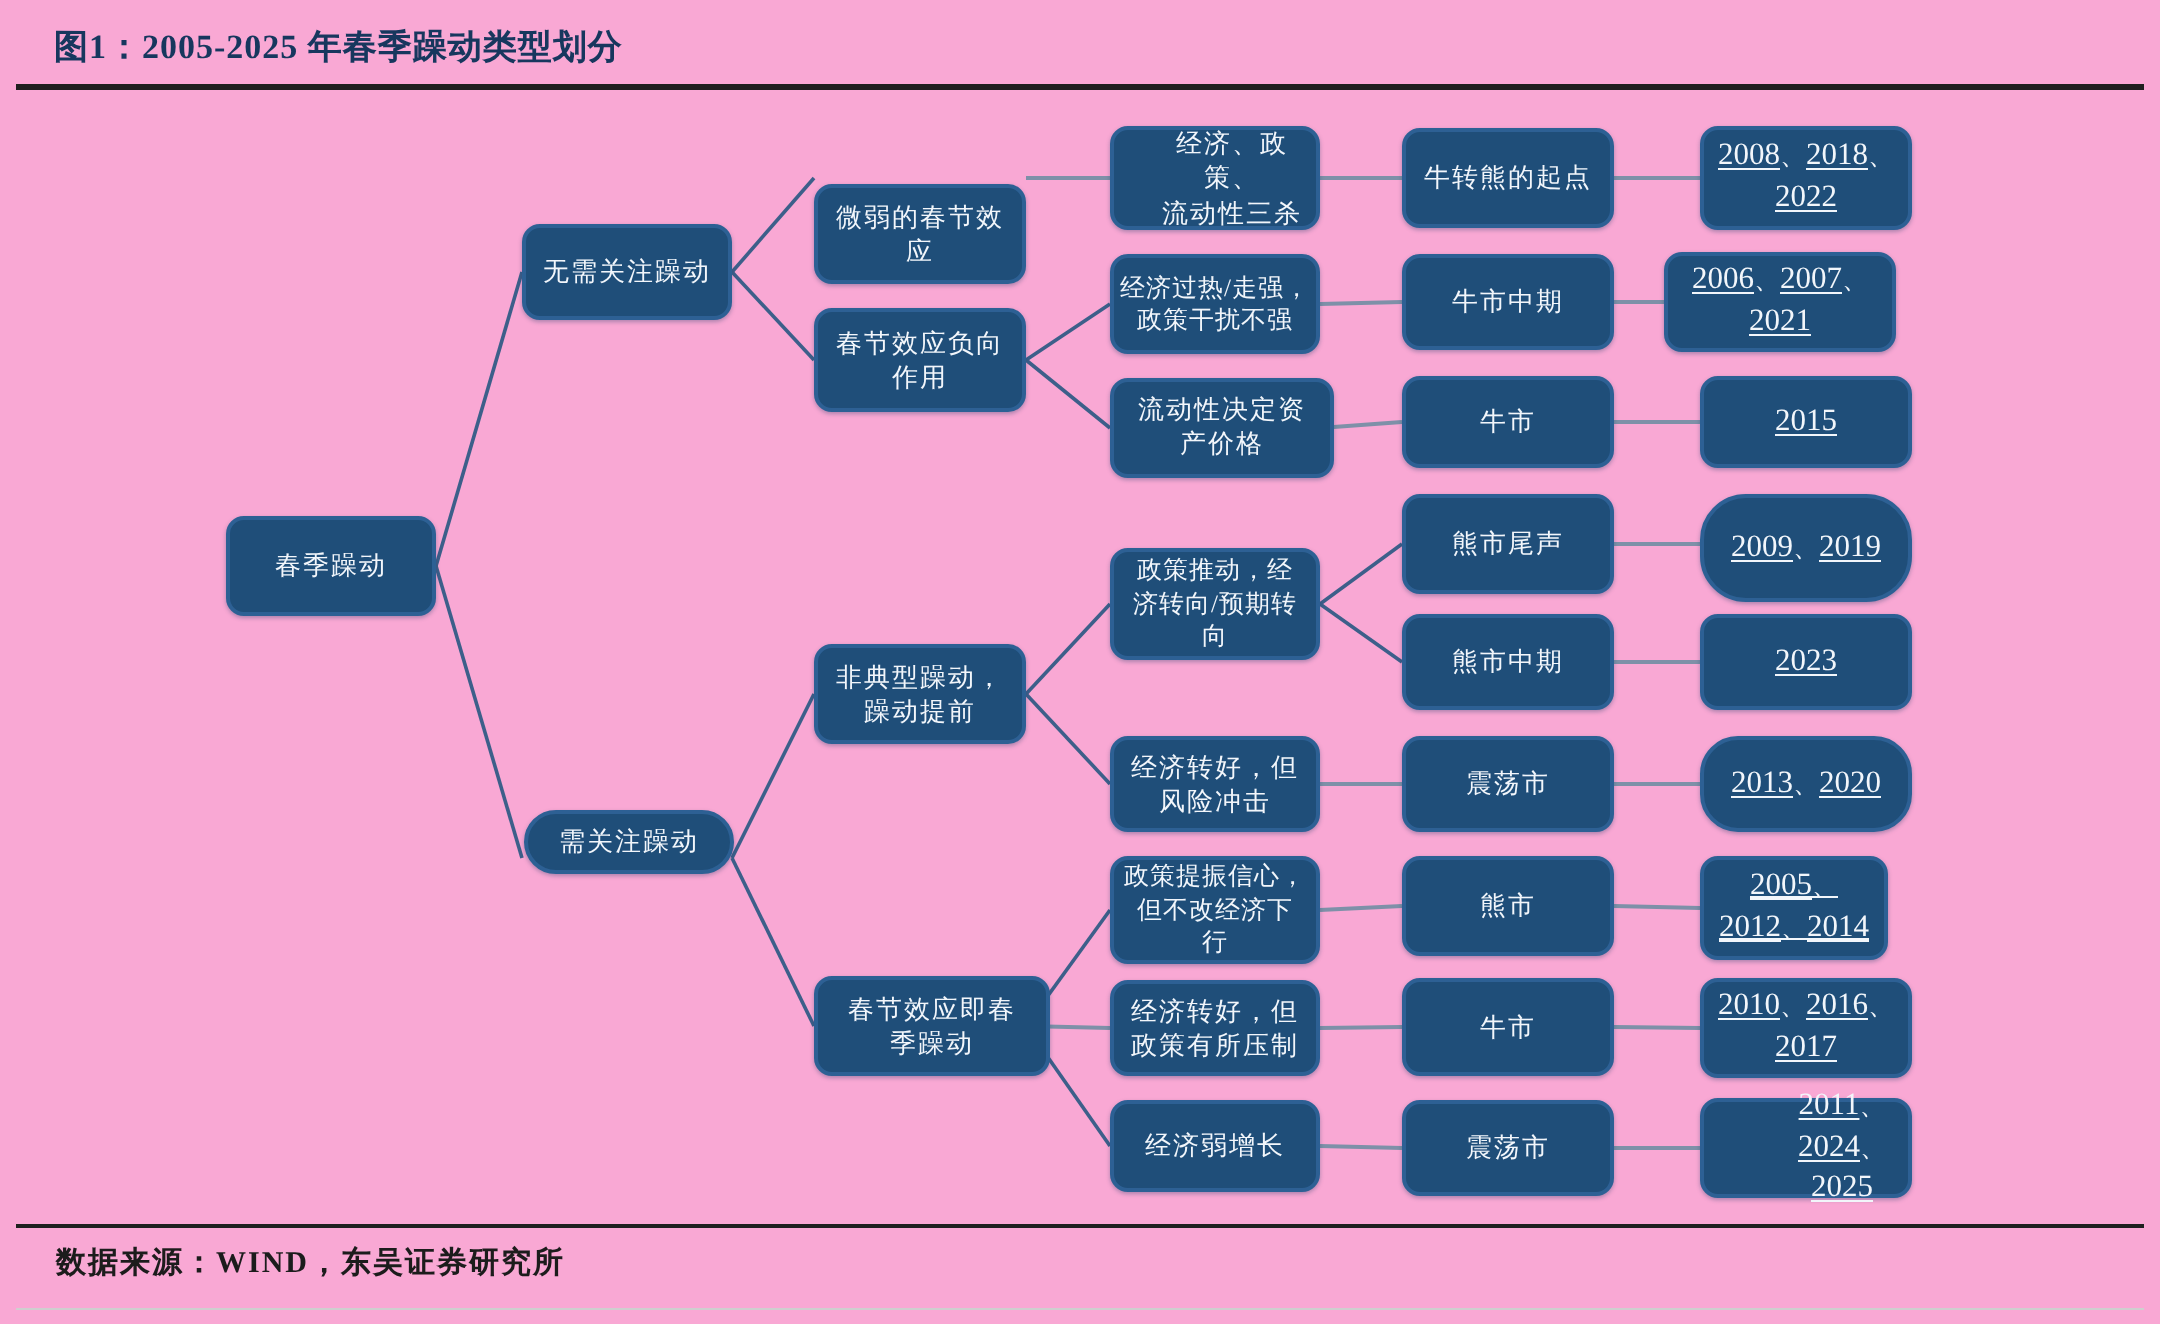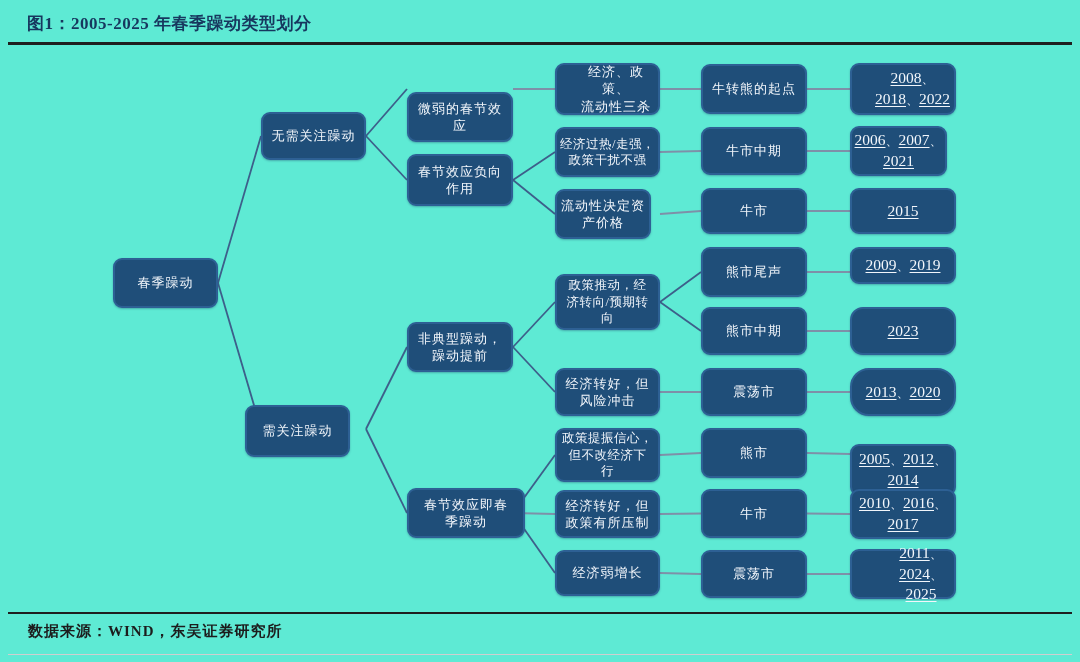--- a/index.html
+++ b/index.html
@@ -1,21 +1,21 @@
 <!DOCTYPE html>
 <html style="--box-fill: #1f4e79; --box-border: #2d6094; --box-text: #f2f6fb; --title-text: #17375e; --divider: #1f1f1f;"><head>
 <meta charset="utf-8">
 <style>
   * { margin: 0; padding: 0; box-sizing: border-box; }
   html, body { background: #ffffff; }
   body {
     font-family: "Liberation Serif", "DejaVu Serif", serif;
     width: 1080px; height: 662px; position: relative; overflow: hidden;
   }
-  .page { position: absolute; inset: 0; width: 1080px; height: 662px; background: #5eead4; }
+  .page { position: absolute; inset: 0; width: 1080px; height: 662px; background: #f9a8d4; }
 
   .fig-title {
     position: absolute; left: 27px; top: 12px;
     font-size: 17px; font-weight: bold; letter-spacing: 0.5px;
     color: var(--title-text, #17375e);
     font-family: "Liberation Serif", "DejaVu Serif", serif;
   }
   .rule { position: absolute; left: 8px; width: 1064px; background: var(--divider, #1f1f1f); }
   .rule-top { top: 42px; height: 3px; }
   .rule-footer { top: 612px; height: 2px; }
@@ -89,34 +89,34 @@
         <line x1="660" y1="455" x2="701" y2="453" stroke="#7e90a8" stroke-width="2"></line>
         <line x1="660" y1="514" x2="701" y2="513.5" stroke="#7e90a8" stroke-width="2"></line>
         <line x1="660" y1="573" x2="701" y2="574" stroke="#7e90a8" stroke-width="2"></line>
         <line x1="807" y1="453" x2="850" y2="454" stroke="#7e90a8" stroke-width="2"></line>
         <line x1="807" y1="513.5" x2="850" y2="514" stroke="#7e90a8" stroke-width="2"></line>
         <line x1="807" y1="574" x2="850" y2="574" stroke="#7e90a8" stroke-width="2"></line>
       </svg>
     <div>
         <div class="node" style="left: 113px; top: 258px; width: 105px; height: 50px;">春季躁动</div>
         <div class="node" style="left: 261px; top: 112px; width: 105px; height: 48px;">无需关注躁动</div>
-        <div class="node" style="left: 245px; top: 405px; width: 105px; height: 52px;">需关注躁动</div>
+        <div class="node" style="left: 262px; top: 405px; width: 105px; height: 32px; border-radius: 19px;">需关注躁动</div>
         <div class="node" style="left: 407px; top: 64px; width: 106px; height: 50px; margin-top: 28px;">微弱的春节效
 应</div>
         <div class="node" style="left: 407px; top: 154px; width: 106px; height: 52px;">春节效应负向
 作用</div>
         <div class="node" style="left: 407px; top: 322px; width: 106px; height: 50px;">非典型躁动，
 躁动提前</div>
         <div class="node" style="left: 407px; top: 488px; width: 118px; height: 50px;">春节效应即春
 季躁动</div>
         <div class="node" style="left: 555px; top: 63px; width: 105px; height: 52px; padding-left: 19px;">经济、政策、
 流动性三杀</div>
         <div class="node small-3" style="left: 555px; top: 127px; width: 105px; height: 50px;">经济过热/走强，
 政策干扰不强</div>
-        <div class="node" style="left: 555px; top: 189px; width: 96px; height: 50px;">流动性决定资
+        <div class="node" style="left: 555px; top: 189px; width: 112px; height: 50px; font-family: Liberation Mono, monospace;">流动性决定资
 产价格</div>
         <div class="node small-3" style="left: 555px; top: 274px; width: 105px; height: 56px;">政策推动，经
 济转向/预期转
 向</div>
         <div class="node" style="left: 555px; top: 368px; width: 105px; height: 48px;">经济转好，但
 风险冲击</div>
         <div class="node small-3" style="left: 555px; top: 428px; width: 105px; height: 54px;">政策提振信心，
 但不改经济下
 行</div>
         <div class="node" style="left: 555px; top: 490px; width: 105px; height: 48px;">经济转好，但
@@ -124,27 +124,27 @@
         <div class="node" style="left: 555px; top: 550px; width: 105px; height: 46px;">经济弱增长</div>
         <div class="node" style="left: 701px; top: 64px; width: 106px; height: 50px;">牛转熊的起点</div>
         <div class="node" style="left: 701px; top: 127px; width: 106px; height: 48px;">牛市中期</div>
         <div class="node" style="left: 701px; top: 188px; width: 106px; height: 46px;">牛市</div>
         <div class="node" style="left: 701px; top: 247px; width: 106px; height: 50px;">熊市尾声</div>
         <div class="node" style="left: 701px; top: 307px; width: 106px; height: 48px;">熊市中期</div>
         <div class="node" style="left: 701px; top: 368px; width: 106px; height: 48px;">震荡市</div>
         <div class="node" style="left: 701px; top: 428px; width: 106px; height: 50px;">熊市</div>
         <div class="node" style="left: 701px; top: 489px; width: 106px; height: 49px;">牛市</div>
         <div class="node" style="left: 701px; top: 550px; width: 106px; height: 48px;">震荡市</div>
-        <div class="node year-node" style="left: 850px; top: 63px; width: 106px; height: 52px; padding-left: 21px;"><span class="year-wrap"><span class="yr">2008</span><span class="sep">、</span><span class="yr">2018</span><span class="sep">、</span><span class="yr">2022</span></span></div>
-        <div class="node year-node" style="left: 850px; top: 126px; width: 97px; height: 50px;"><span class="year-wrap"><span class="yr">2006</span><span class="sep">、</span><span class="yr">2007</span><span class="sep">、</span><span class="yr">2021</span></span></div>
+        <div class="node year-node" style="left: 850px; top: 63px; width: 106px; height: 52px;"><span class="year-wrap"><span class="yr">2008</span><span class="sep">、</span><span class="yr">2018</span><span class="sep">、</span><span class="yr">2022</span></span></div>
+        <div class="node year-node" style="left: 832px; top: 126px; width: 116px; height: 50px;"><span class="year-wrap"><span class="yr">2006</span><span class="sep">、</span><span class="yr">2007</span><span class="sep">、</span><span class="yr">2021</span></span></div>
         <div class="node year-node" style="left: 850px; top: 188px; width: 106px; height: 46px;"><span class="year-wrap"><span class="yr">2015</span></span></div>
-        <div class="node year-node" style="left: 850px; top: 247px; width: 106px; height: 37px;"><span class="year-wrap"><span class="yr">2009</span><span class="sep">、</span><span class="yr">2019</span></span></div>
-        <div class="node year-node" style="left: 850px; top: 307px; width: 106px; height: 48px; border-radius: 13px;"><span class="year-wrap"><span class="yr">2023</span></span></div>
+        <div class="node year-node" style="left: 850px; top: 247px; width: 106px; height: 54px; border-radius: 23px;"><span class="year-wrap"><span class="yr">2009</span><span class="sep">、</span><span class="yr">2019</span></span></div>
+        <div class="node year-node" style="left: 850px; top: 307px; width: 106px; height: 48px;"><span class="year-wrap"><span class="yr">2023</span></span></div>
         <div class="node year-node" style="left: 850px; top: 368px; width: 106px; height: 48px; border-radius: 19px;"><span class="year-wrap"><span class="yr">2013</span><span class="sep">、</span><span class="yr">2020</span></span></div>
-        <div class="node year-node" style="left: 850px; top: 444px; width: 106px; height: 52px;"><span class="year-wrap"><span class="yr">2005</span><span class="sep">、</span><span class="yr">2012</span><span class="sep">、</span><span class="yr">2014</span></span></div>
+        <div class="node year-node" style="left: 850px; top: 428px; width: 94px; height: 52px; text-decoration: underline;"><span class="year-wrap"><span class="yr">2005</span><span class="sep">、</span><span class="yr">2012</span><span class="sep">、</span><span class="yr">2014</span></span></div>
         <div class="node year-node" style="left: 850px; top: 489px; width: 106px; height: 50px;"><span class="year-wrap"><span class="yr">2010</span><span class="sep">、</span><span class="yr">2016</span><span class="sep">、</span><span class="yr">2017</span></span></div>
         <div class="node year-node" style="left: 850px; top: 549px; width: 106px; height: 50px; padding-left: 38px;"><span class="year-wrap"><span class="yr">2011</span><span class="sep">、</span><span class="yr">2024</span><span class="sep">、</span><span class="yr">2025</span></span></div>
       </div>
   </div>
 
   <div class="rule rule-footer"></div>
   <div class="footer-text">数据来源：WIND，东吴证券研究所</div>
   <div class="rule rule-bottom"></div>
 </div>
 

